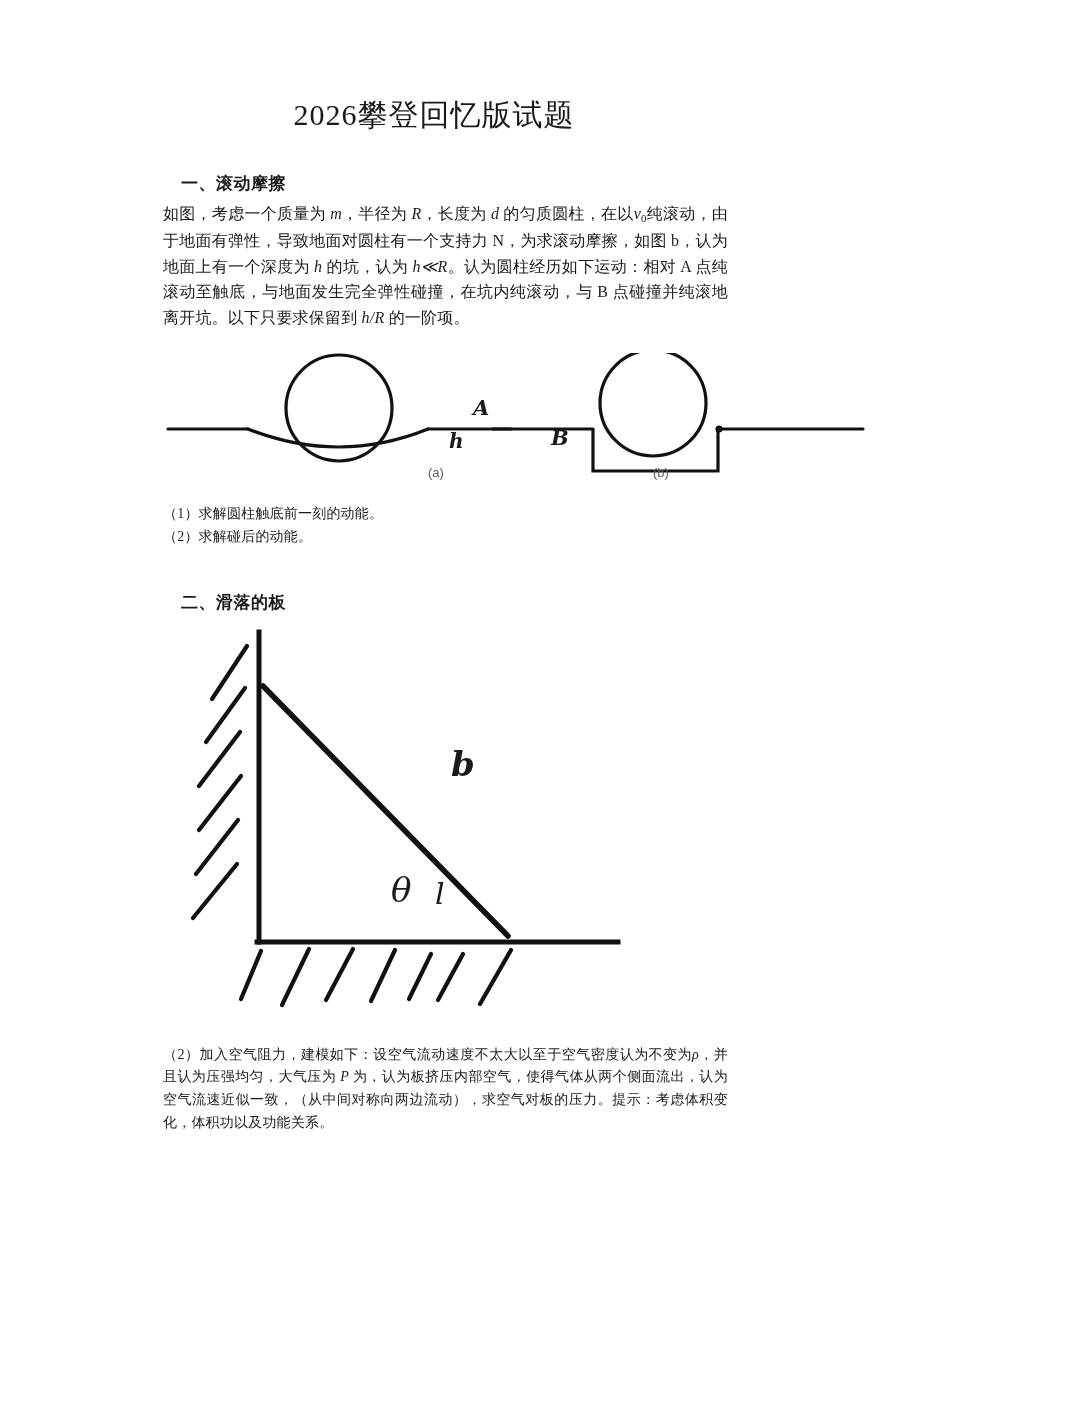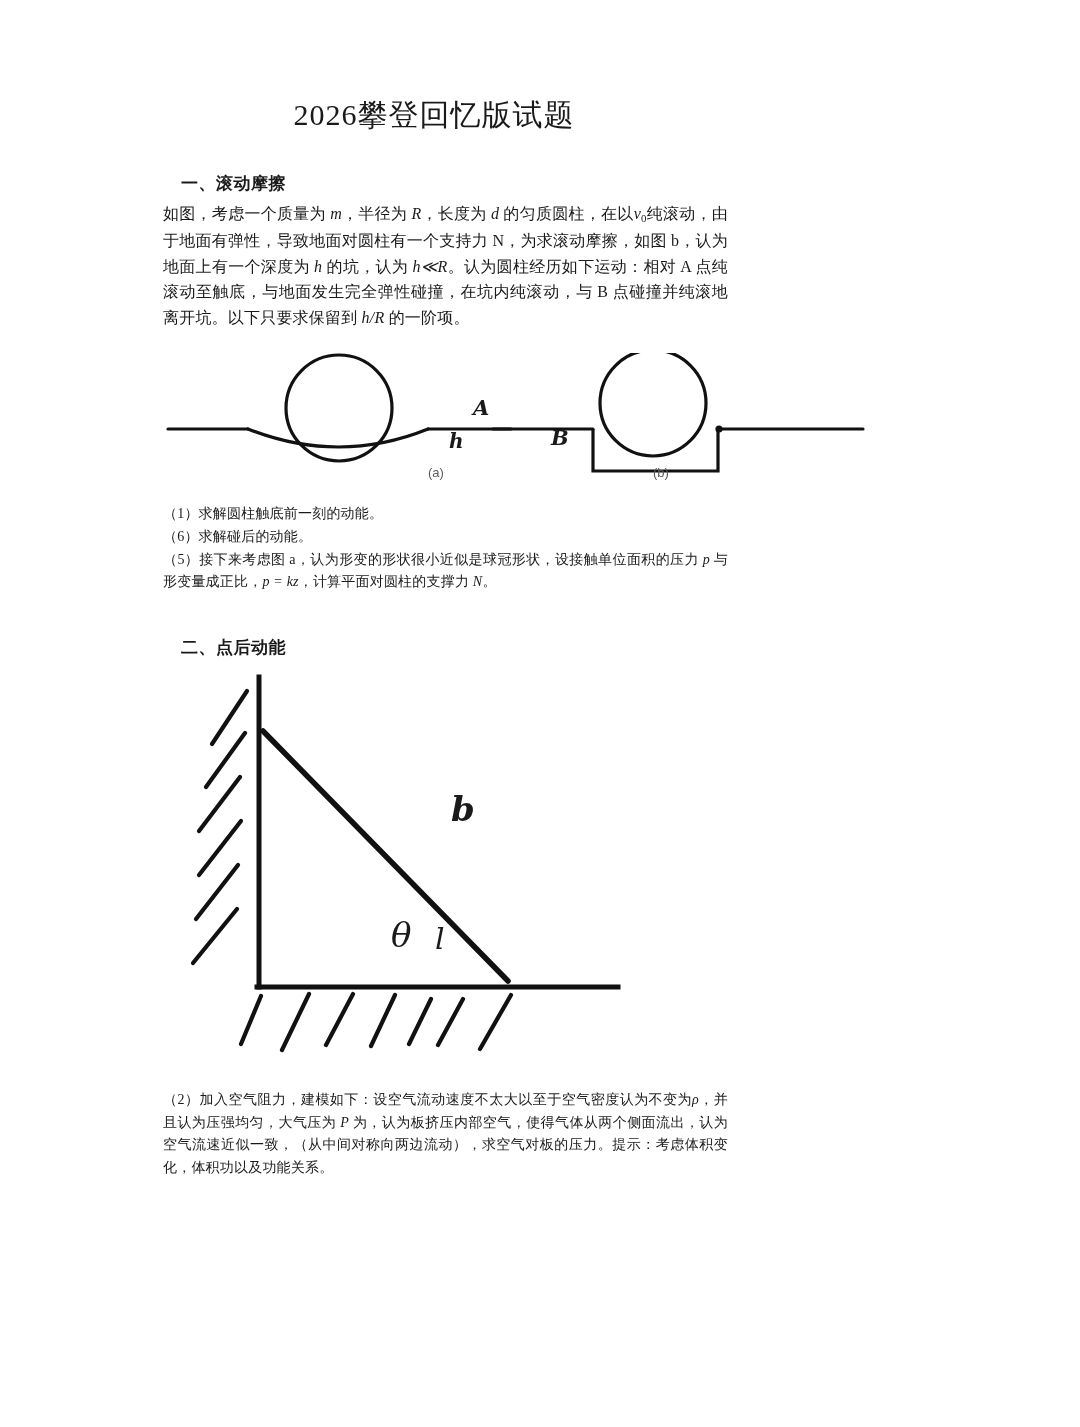--- a/index.html
+++ b/index.html
@@ -143,25 +143,24 @@
 
       <div class="fig-caption" style="left:265px; top:112px;">(a)</div>
       <div class="fig-caption" style="left:490px; top:112px;">(b)</div>
       <div style="position:absolute; left:310px; top:42px; font-size:21px; font-style:italic; font-family:'DejaVu Serif',serif; font-weight:bold;">A</div>
       <div style="position:absolute; left:286px; top:76px; font-size:20px; font-style:italic; font-family:'DejaVu Serif',serif; font-weight:bold;">h</div>
       <div style="position:absolute; left:388px; top:72px; font-size:21px; font-style:italic; font-family:'DejaVu Serif',serif; font-weight:bold;">B</div>
     </div>
 
     <ul class="qlist">
       <li>（1）求解圆柱触底前一刻的动能。</li>
-      <li>（6）求解碰后的动能。</li>
-      <li><span>（5）接下来考虑图 a，认为形变的形状很小近似是球冠形状，设接触单位面积的压力 </span><i class="var">p</i><span> 与形变量成正比，</span><i class="var">p = kz</i><span>，计算平面对圆柱的支撑力 </span><i class="var">N</i><span>。</span></li>
+      <li>（2）求解碰后的动能。</li>
     </ul>
 
-    <div class="section-heading second">二、点后动能</div>
+    <div class="section-heading second">二、滑落的板</div>
 
 
     <div class="fig-triangle">
       <svg width="780" height="415" viewBox="0 0 780 415">
 
         <line x1="96" y1="8" x2="96" y2="318" stroke="#111" stroke-width="5" stroke-linecap="square"></line>
 
         <line x1="94" y1="318" x2="455" y2="318" stroke="#111" stroke-width="5" stroke-linecap="square"></line>
 
         <line x1="100" y1="62" x2="345" y2="312" stroke="#111" stroke-width="5.5" stroke-linecap="round"></line>

